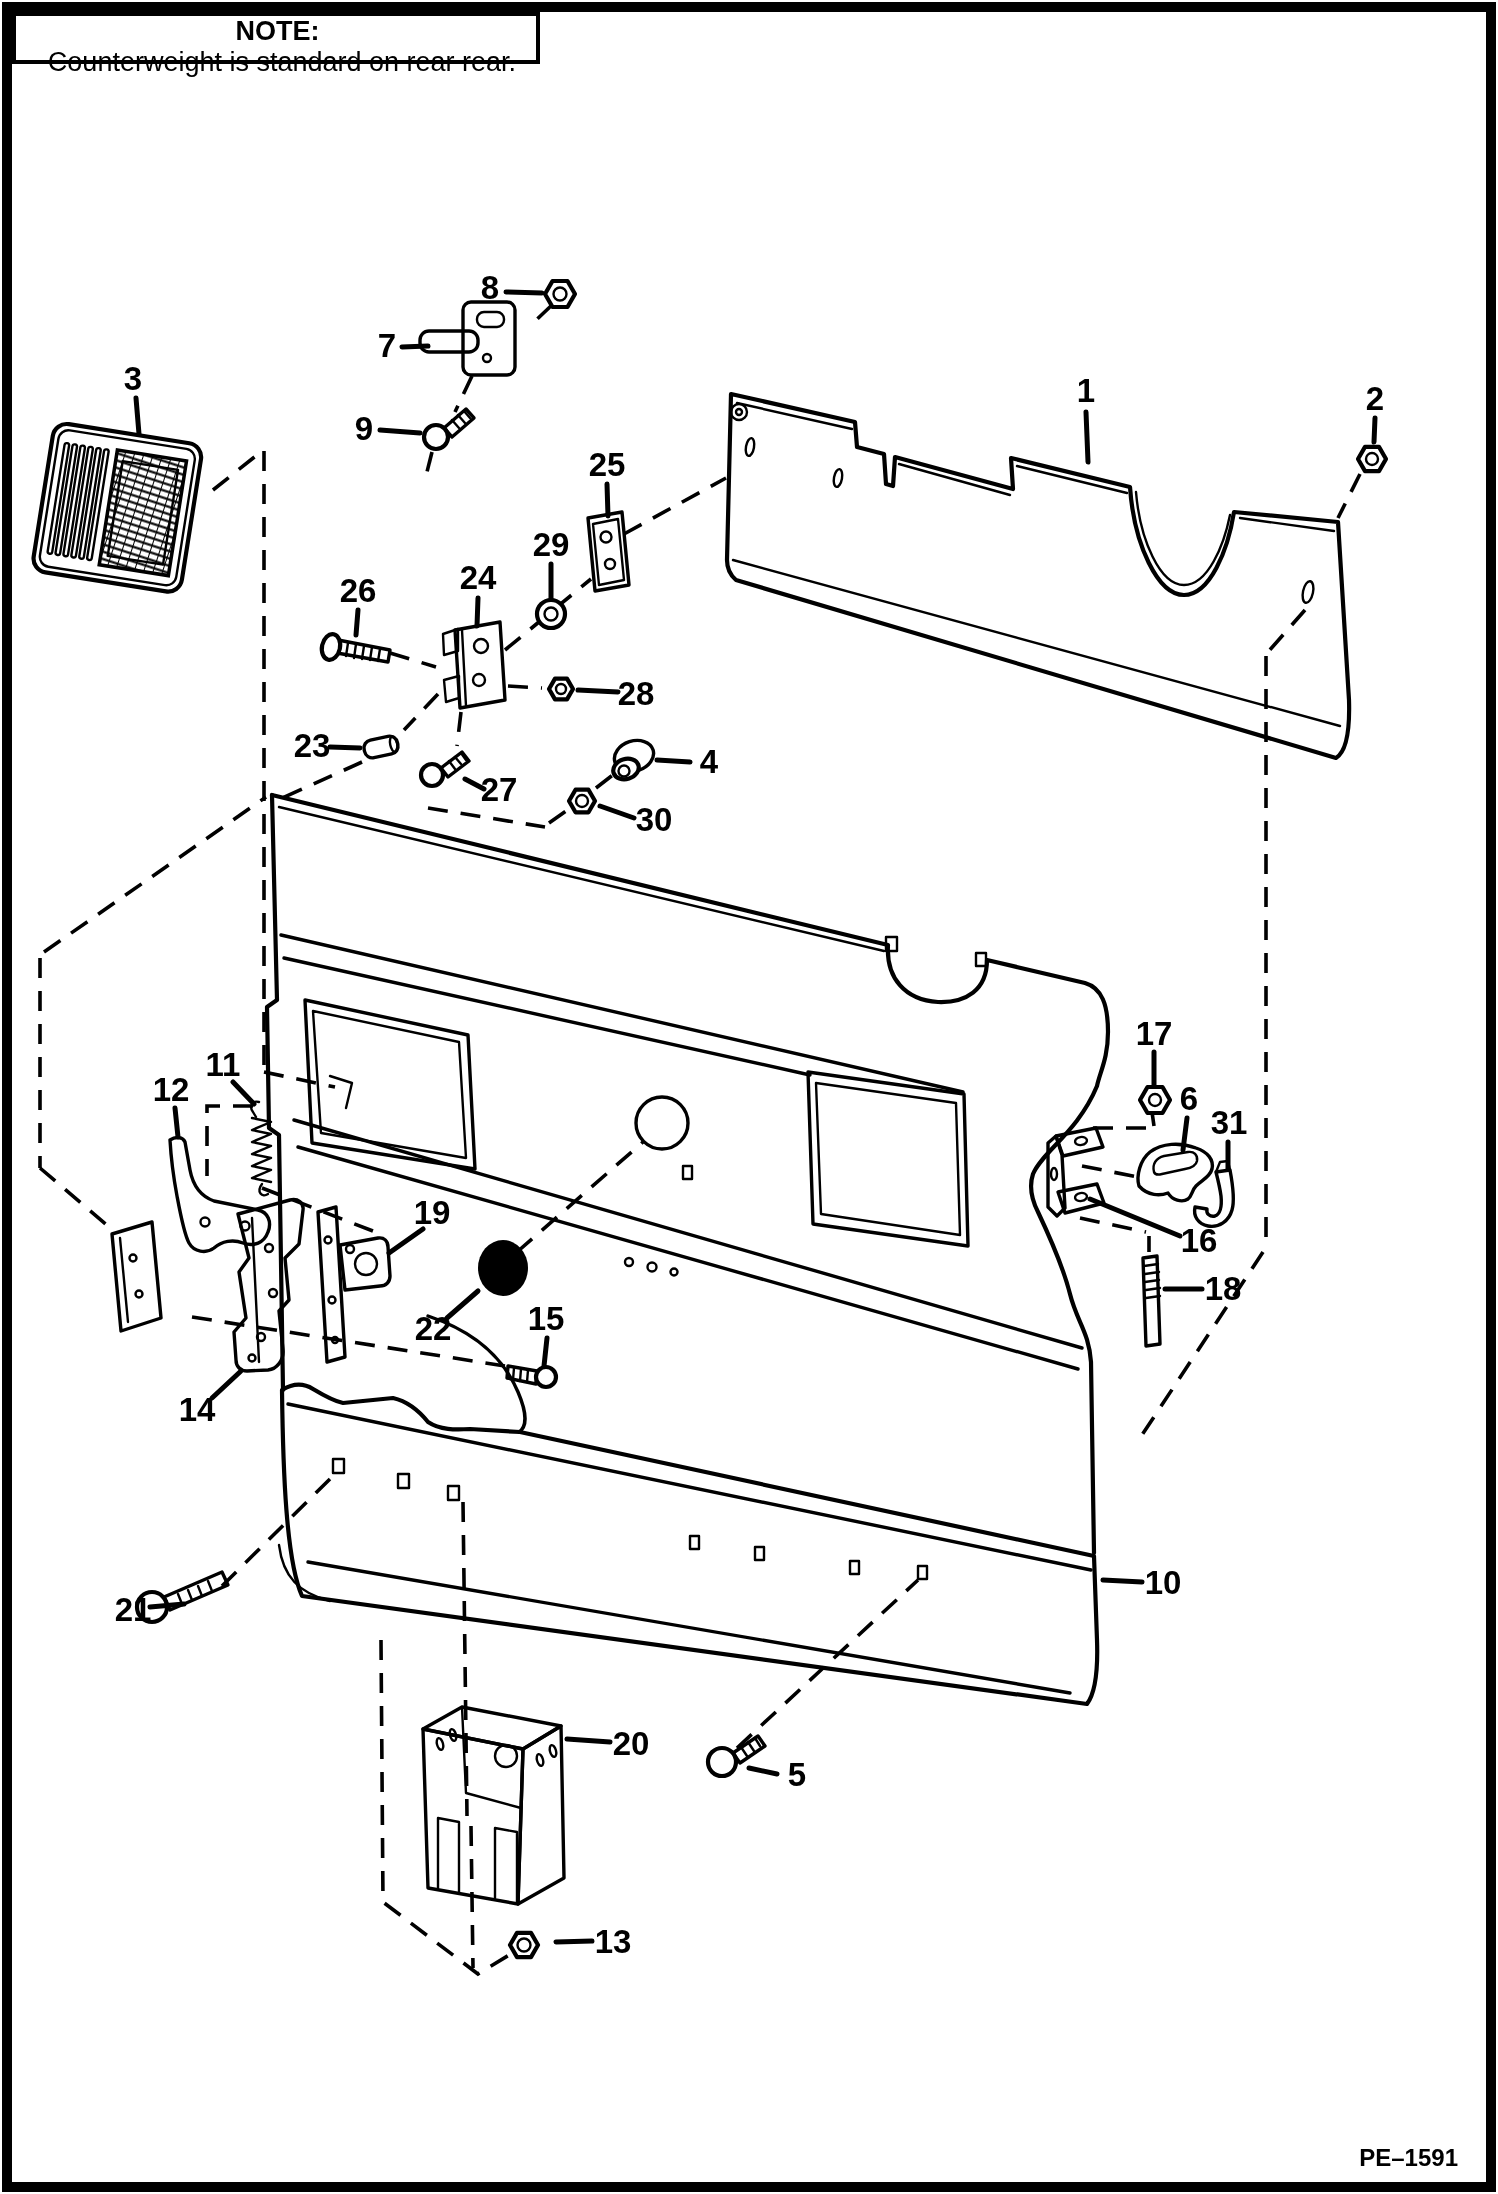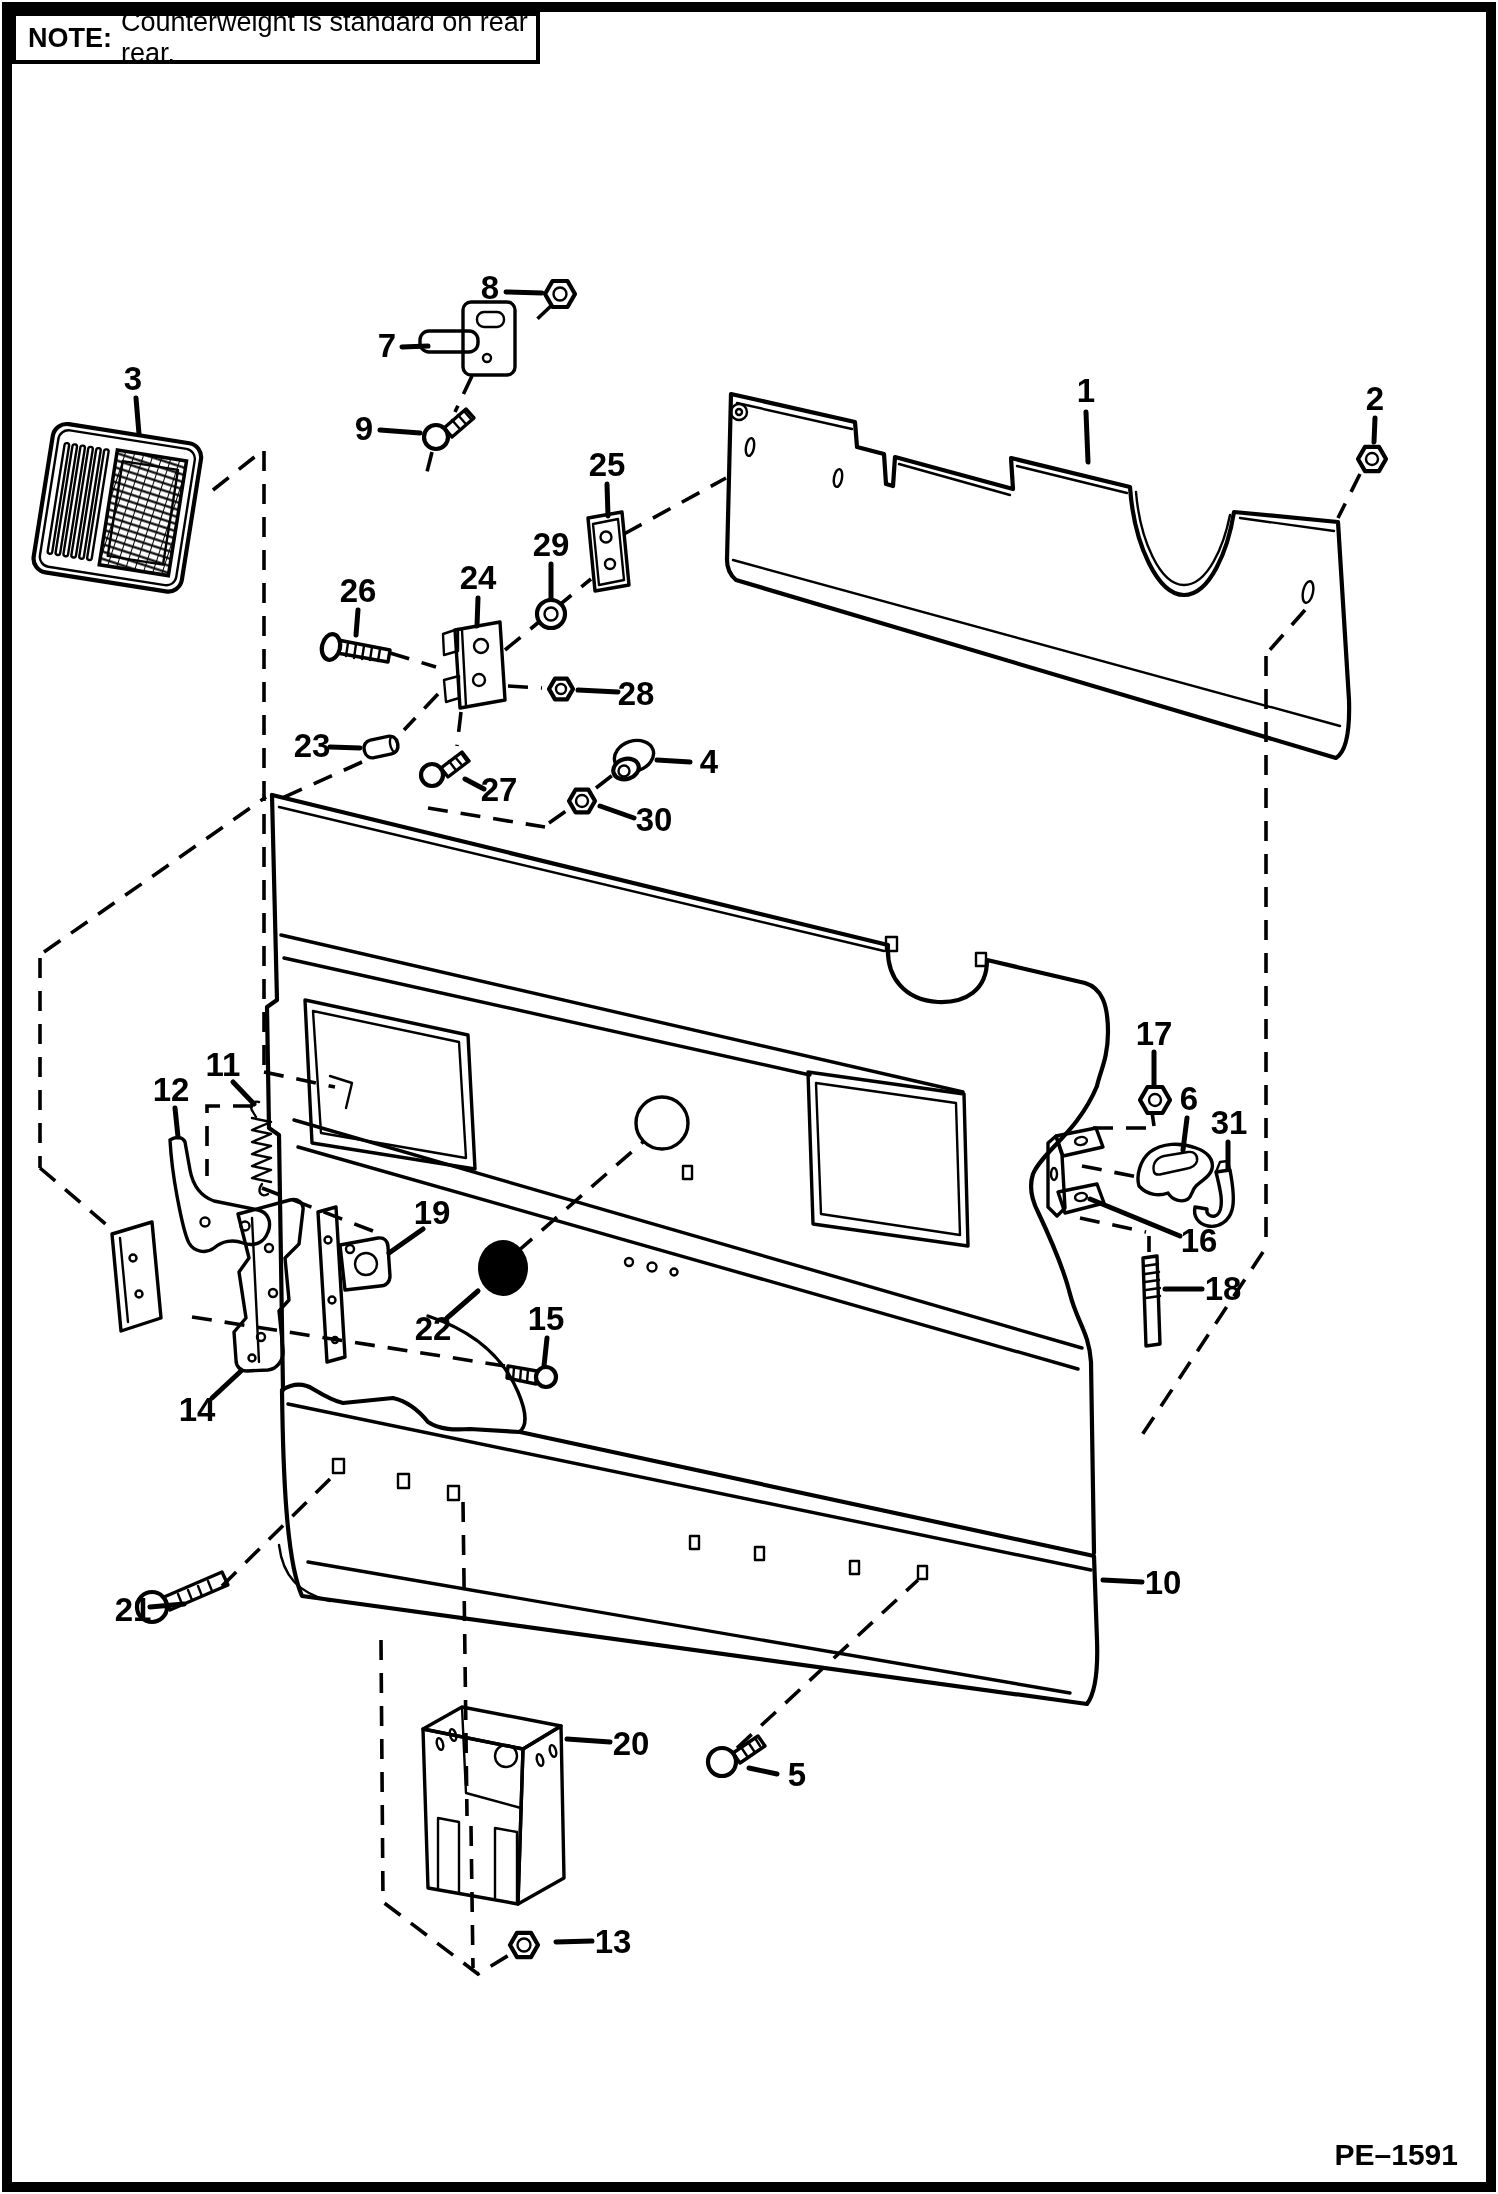--- a/index.html
+++ b/index.html
@@ -1,21 +1,21 @@
 <!DOCTYPE html>
 <html><head>
 <meta charset="utf-8">
 <style>
   html,body{margin:0;padding:0;background:#ffffff;}
   body{width:1498px;height:2194px;position:relative;font-family:"Liberation Sans",sans-serif;}
   .frame{position:absolute;inset:2px;border:10px solid #000;pointer-events:none;}
   .note{position:absolute;left:12px;top:12px;width:508px;height:44px;border:4px solid #000;
-        background:#fff;display:flex;align-items:center;padding-left:12px;font-size:27px;color:#000;}
+        background:#fff;display:flex;align-items:center;padding-left:12px;font-size:27px;color:#000;flex-direction:column;}
   .note b{font-weight:bold;margin-right:9px;}
-  .drawing-number{position:absolute;right:40px;bottom:22px;font-size:30px;font-weight:bold;color:#000;}
+  .drawing-number{position:absolute;right:40px;bottom:22px;font-size:24px;font-weight:bold;color:#000;}
   svg{position:absolute;left:0;top:0;}
   .ol{fill:none;stroke:#000;stroke-width:4.2;stroke-linecap:round;stroke-linejoin:round;}
   .ol2{fill:none;stroke:#000;stroke-width:3.4;stroke-linecap:round;stroke-linejoin:round;}
   .det{fill:none;stroke:#000;stroke-width:2.4;stroke-linecap:round;stroke-linejoin:round;}
   .dash{fill:none;stroke:#000;stroke-width:3.6;stroke-dasharray:20 13;stroke-linecap:butt;}
   .lead{fill:none;stroke:#000;stroke-width:5;stroke-linecap:round;}
   .lbl{font:bold 33px "Liberation Sans",sans-serif;fill:#000;}
   .wfill{fill:#fff;stroke:#000;stroke-width:4.2;stroke-linejoin:round;}
 </style>
 </head>

